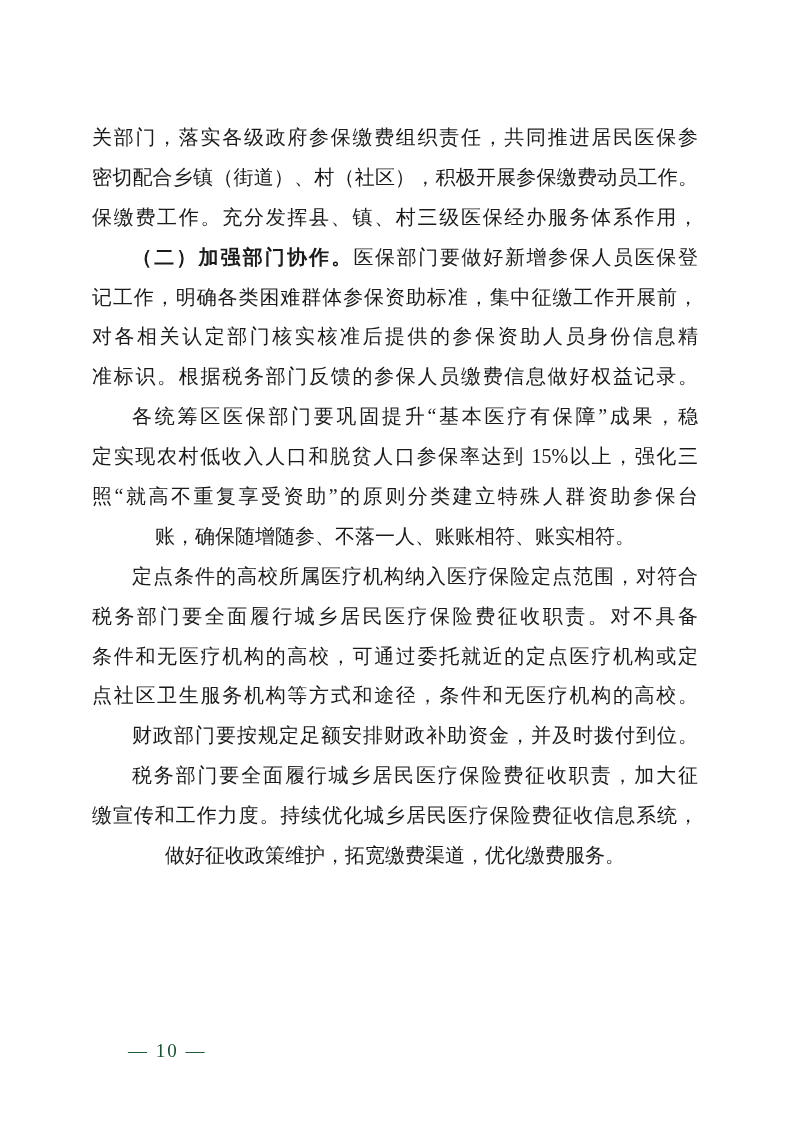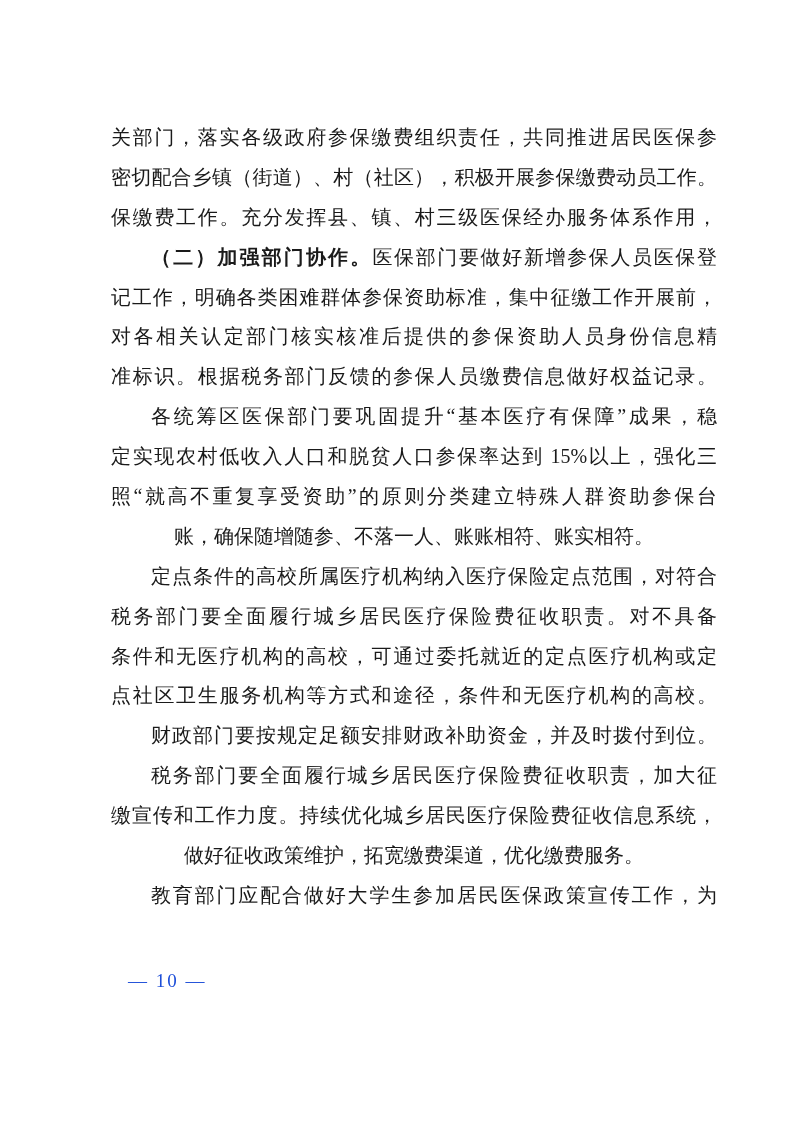--- a/index.html
+++ b/index.html
@@ -11,21 +11,21 @@
     position: relative;
     width: 793px;
     height: 1122px;
     background: #ffffff;
     overflow: hidden;
     font-family: "Liberation Serif", "DejaVu Serif", serif;
     color: #1a1a1a;
   }
   .doc-body {
     position: absolute;
-    left: 111px;
+    left: 92px;
     top: 118px;
     width: 606px;
   }
   .line {
     height: 39.9px;
     line-height: 39.9px;
     font-size: 20px;
     overflow: hidden;
     text-align: center;
     white-space: normal;
@@ -38,26 +38,26 @@
   .line.indent {
     text-indent: 2em;
   }
   .line b {
     font-weight: bold;
     letter-spacing: 0.5px;
   }
   .footer {
     position: absolute;
     left: 128px;
-    top: 968px;
+    top: 1038px;
     height: 26px;
     line-height: 26px;
     font-size: 19px;
     letter-spacing: 2px;
-    color: #1d4ed8;
+    color: #14532d;
   }
 </style>
 </head>
 <body>
 
 <div class="page">
   <div class="doc-body">
       <div class="line justify">关部门，落实各级政府参保缴费组织责任，共同推进居民医保参</div>
       <div class="line justify">密切配合乡镇（街道）、村（社区），积极开展参保缴费动员工作。</div>
       <div class="line justify">保缴费工作。充分发挥县、镇、村三级医保经办服务体系作用，</div>
@@ -70,16 +70,15 @@
       <div class="line justify">照“就高不重复享受资助”的原则分类建立特殊人群资助参保台</div>
       <div class="line">账，确保随增随参、不落一人、账账相符、账实相符。</div>
       <div class="line justify indent">定点条件的高校所属医疗机构纳入医疗保险定点范围，对符合</div>
       <div class="line justify">税务部门要全面履行城乡居民医疗保险费征收职责。对不具备</div>
       <div class="line justify">条件和无医疗机构的高校，可通过委托就近的定点医疗机构或定</div>
       <div class="line justify">点社区卫生服务机构等方式和途径，条件和无医疗机构的高校。</div>
       <div class="line justify indent">财政部门要按规定足额安排财政补助资金，并及时拨付到位。</div>
       <div class="line justify indent">税务部门要全面履行城乡居民医疗保险费征收职责，加大征</div>
       <div class="line justify">缴宣传和工作力度。持续优化城乡居民医疗保险费征收信息系统，</div>
       <div class="line">做好征收政策维护，拓宽缴费渠道，优化缴费服务。</div>
-      <div class="line justify indent">教育部门应配合做好大学生参加居民医保政策宣传工作，为</div>
     </div>
   <div class="footer">— 10 —</div>
 </div>
 
 </body></html>

